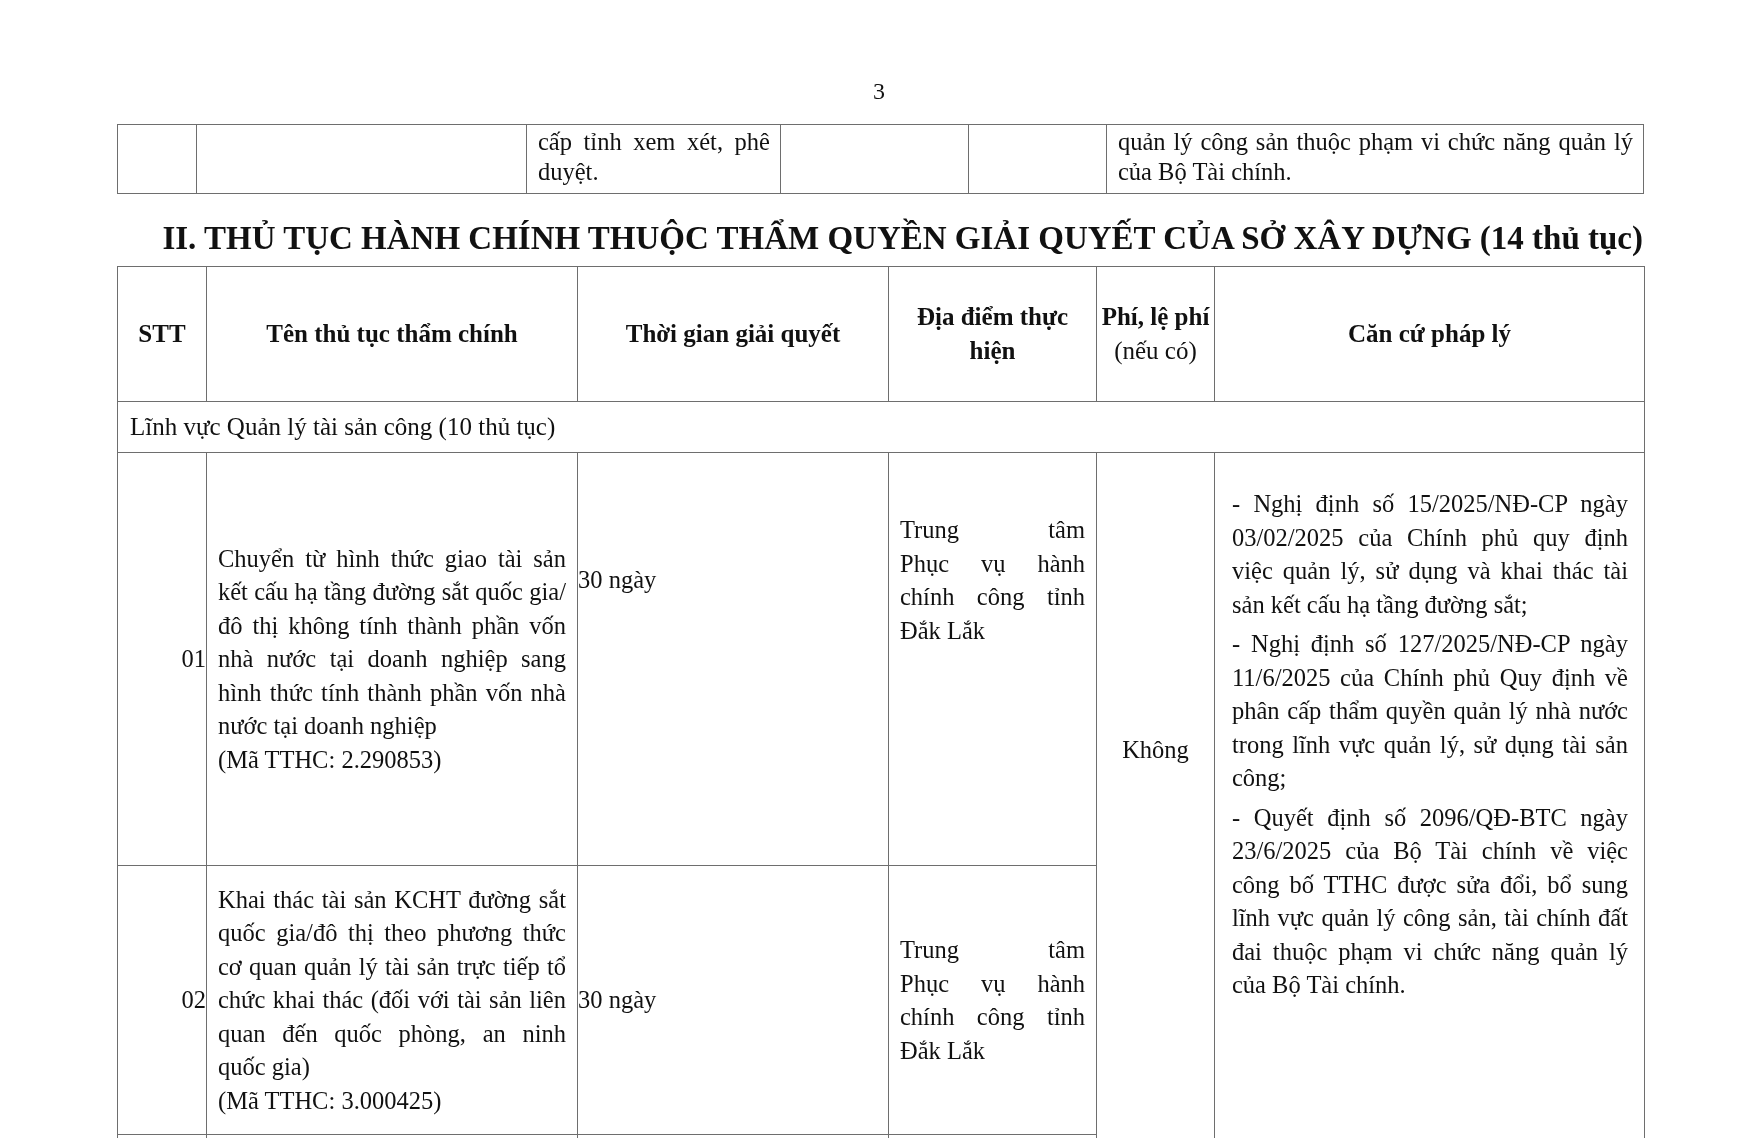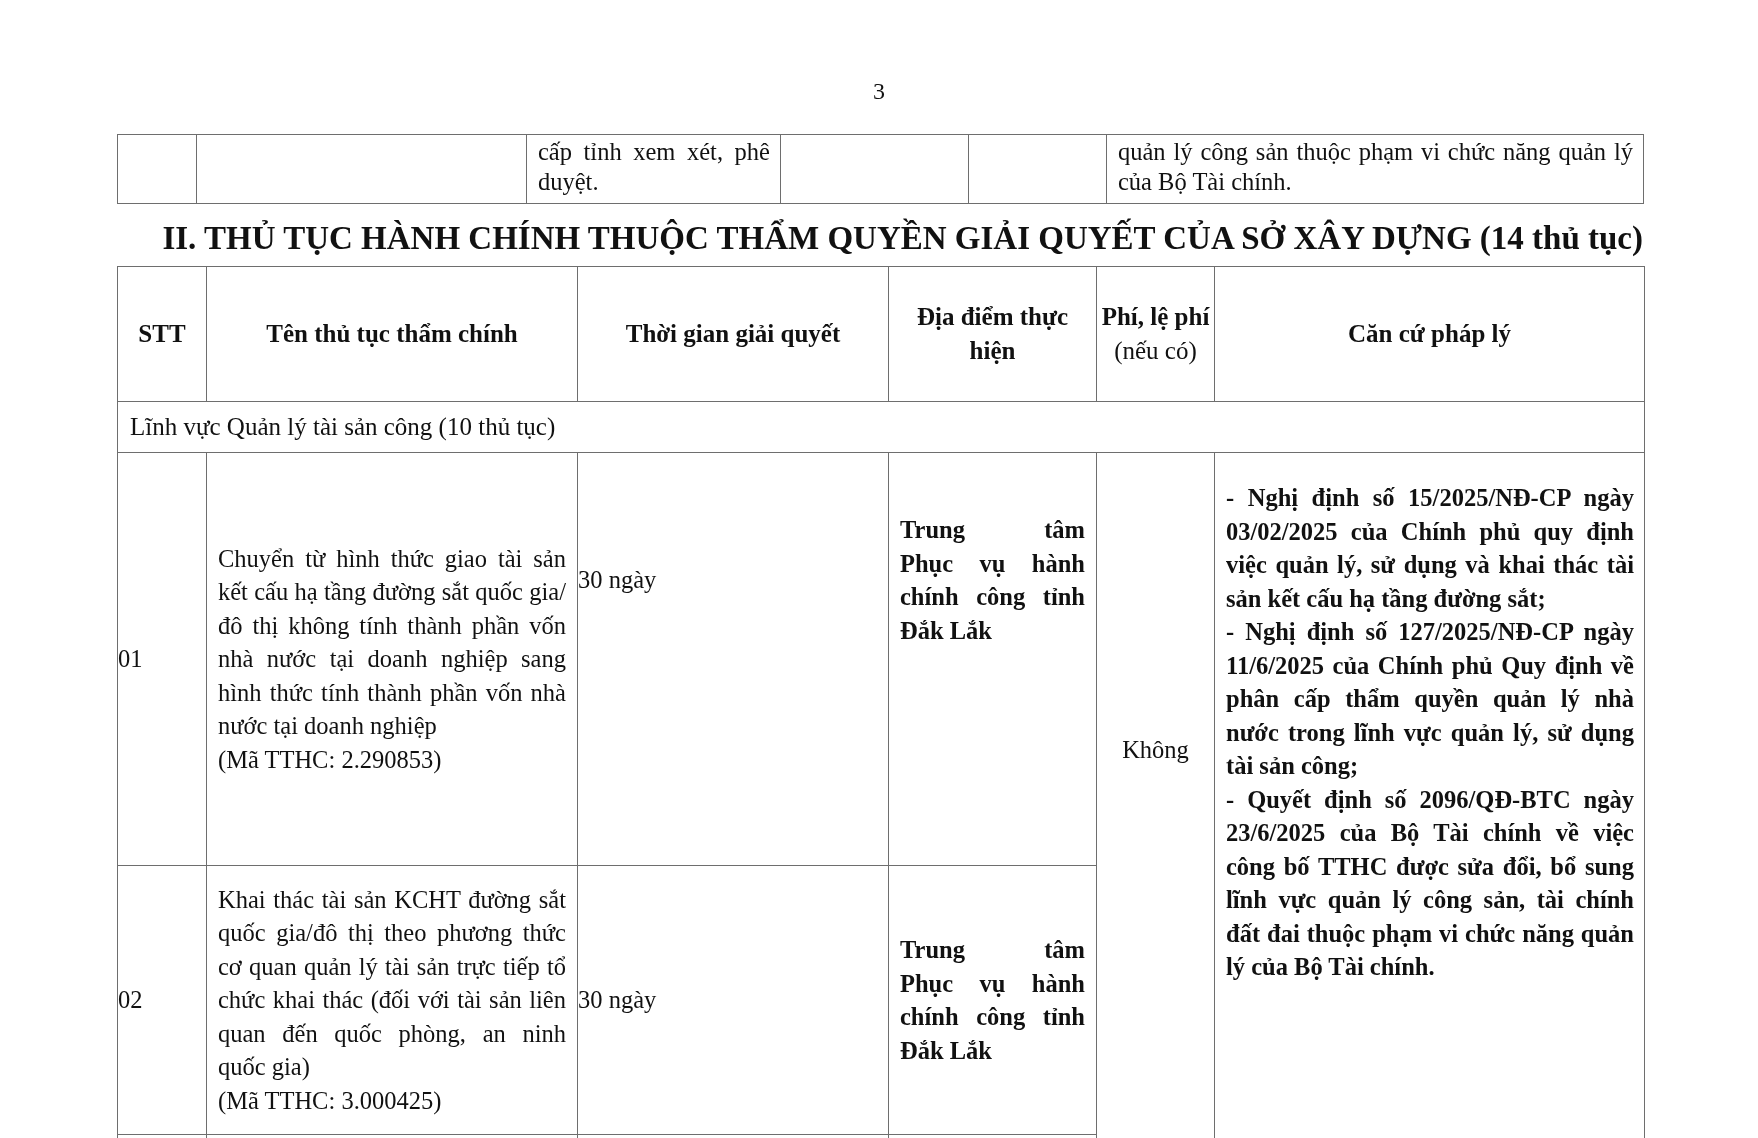--- a/index.html
+++ b/index.html
@@ -31,21 +31,21 @@
       line-height: 30px;
     }
     td, th {
       border: 1.5px solid #6e6e6e;
       vertical-align: middle;
       padding: 0;
     }
     
     .cont-table {
       left: 117px;
-      top: 134px;
+      top: 124px;
       width: 1526px;
     }
     .cont-table td {
       height: 66px;
     }
     .cont-table .c-justify {
       text-align: justify;
       text-align-last: left;
       padding: 0 10px 0 11px;
       vertical-align: top;
@@ -73,51 +73,50 @@
       font-size: 25px;
       line-height: 34px;
     }
     .main-table th .nb { font-weight: normal; }
     .group-row td {
       height: 50px;
       font-weight: normal;
       padding-left: 12px;
       font-size: 25px;
     }
-    .stt { text-align: left; }
+    .stt { text-align: right; }
     .name {
       text-align: justify;
       text-align-last: left;
       padding: 0 11px 0 11px;
       vertical-align: middle;
       line-height: 33.5px;
       border-radius: 25px;
     }
     .time { text-align: left; }
     .place {
       text-align: justify;
       text-align-last: left;
       padding: 0 11px 0 11px;
       line-height: 33.5px;
-      font-weight: bold;
     }
     .place .spread {
       display: flex;
       justify-content: space-between;
     }
     .fee { text-align: center; }
     .legal {
       text-align: justify;
       text-align-last: left;
       padding: 0 10px 0 11px;
       vertical-align: top;
       padding-top: 28px;
       line-height: 33.5px;
     }
-    .legal p { margin: 0; font-weight: bold; }
+    .legal p { margin: 6px; }
     .row1 td { height: 300px; }
     .row2 td { height: 268px; }
     .row3 td { height: 94px; overflow: hidden; }
     .row3 .name, .row3 .place { vertical-align: top; padding-top: 14px; }
   </style>
 </head>
 <body>
 
 <div class="page-number">3</div>
 

